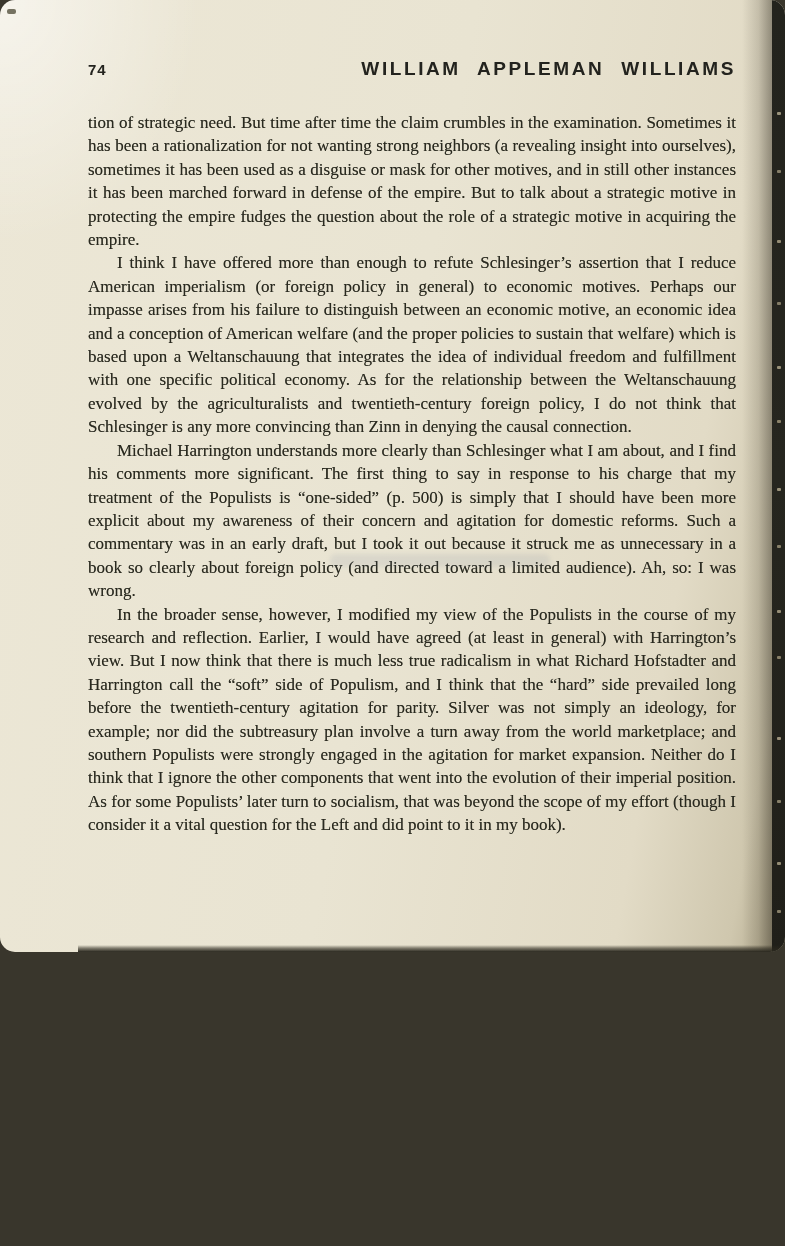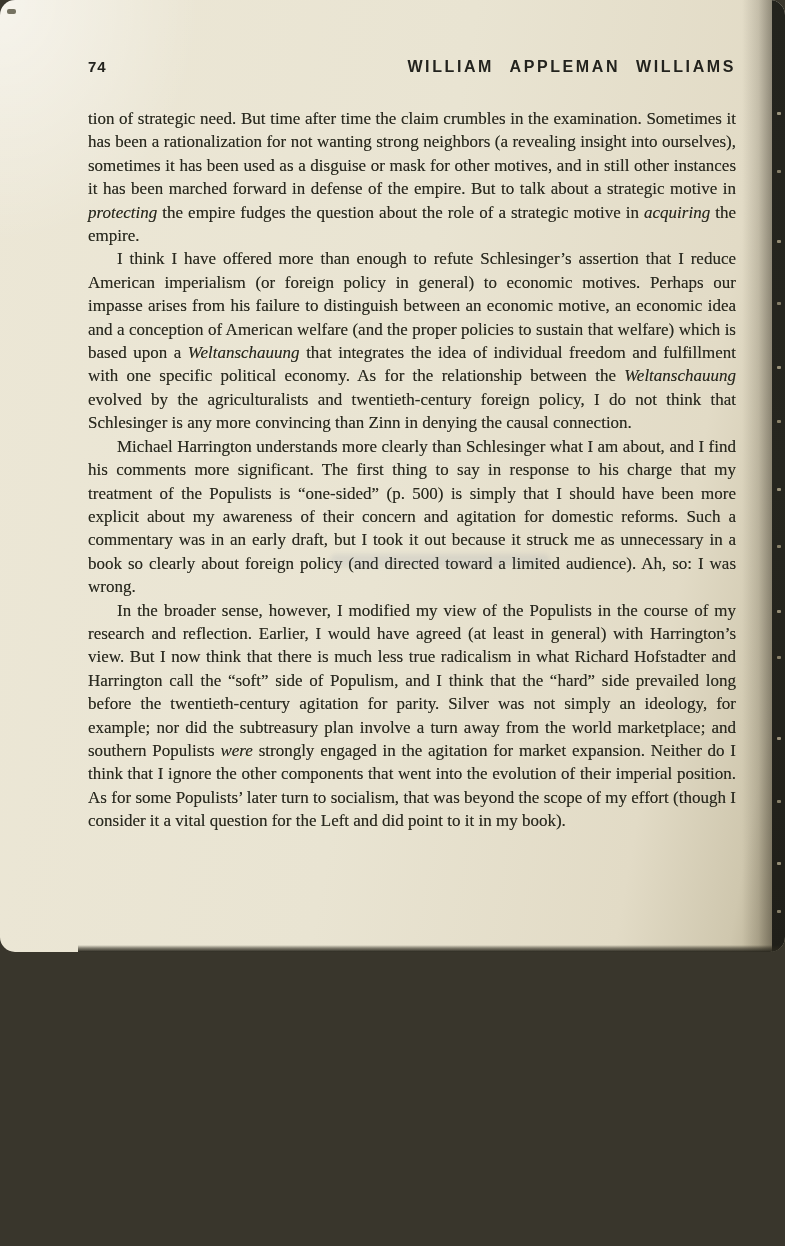--- a/index.html
+++ b/index.html
@@ -13,31 +13,31 @@
     font-family:"Liberation Serif", serif;
     overflow:hidden;
     border-radius:15px;
   }
   .text-col { position:absolute; left:88px; top:58px; width:648px; }
   .header-row {
     display:flex; justify-content:space-between; align-items:baseline;
     font-family:"Liberation Sans", sans-serif; font-weight:bold; color:#23231e;
   }
   .page-num { font-size:15px; letter-spacing:1px; }
-  .running-head { font-size:16px; letter-spacing:2.6px; word-spacing:9px; }
+  .running-head { font-size:19px; letter-spacing:2.6px; word-spacing:9px; }
   .body-text {
     margin-top:31px;
     font-size:17px; line-height:23.4px;
     text-align:justify;
     color:#29291f;
     text-shadow:0 0 0.4px rgba(40,40,30,0.5);
   }
   .para { margin:0; }
   .para.indent { text-indent:29px; }
-  .it { font-style:italic; }
+  .it { }
 
   
   .edge-shade {
     position:absolute; top:0; right:13px; width:30px; height:100%;
     background:linear-gradient(to right, rgba(60,54,38,0) 0%, rgba(60,54,38,0.18) 55%, rgba(45,40,28,0.45) 100%);
     pointer-events:none;
   }
   .edge-dark {
     position:absolute; top:0; right:0; width:13px; height:100%;
     background:linear-gradient(to bottom, #23231d 0%, #26261f 50%, #201f19 100%);

